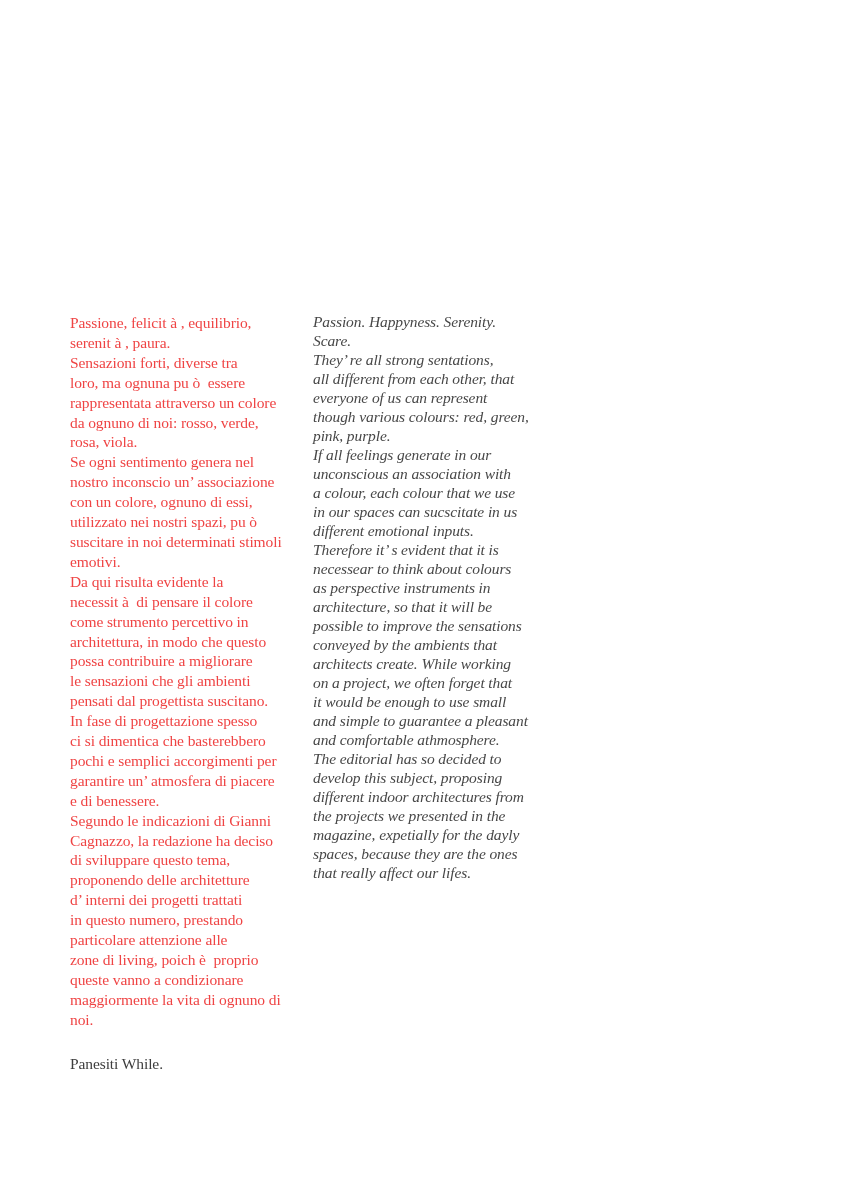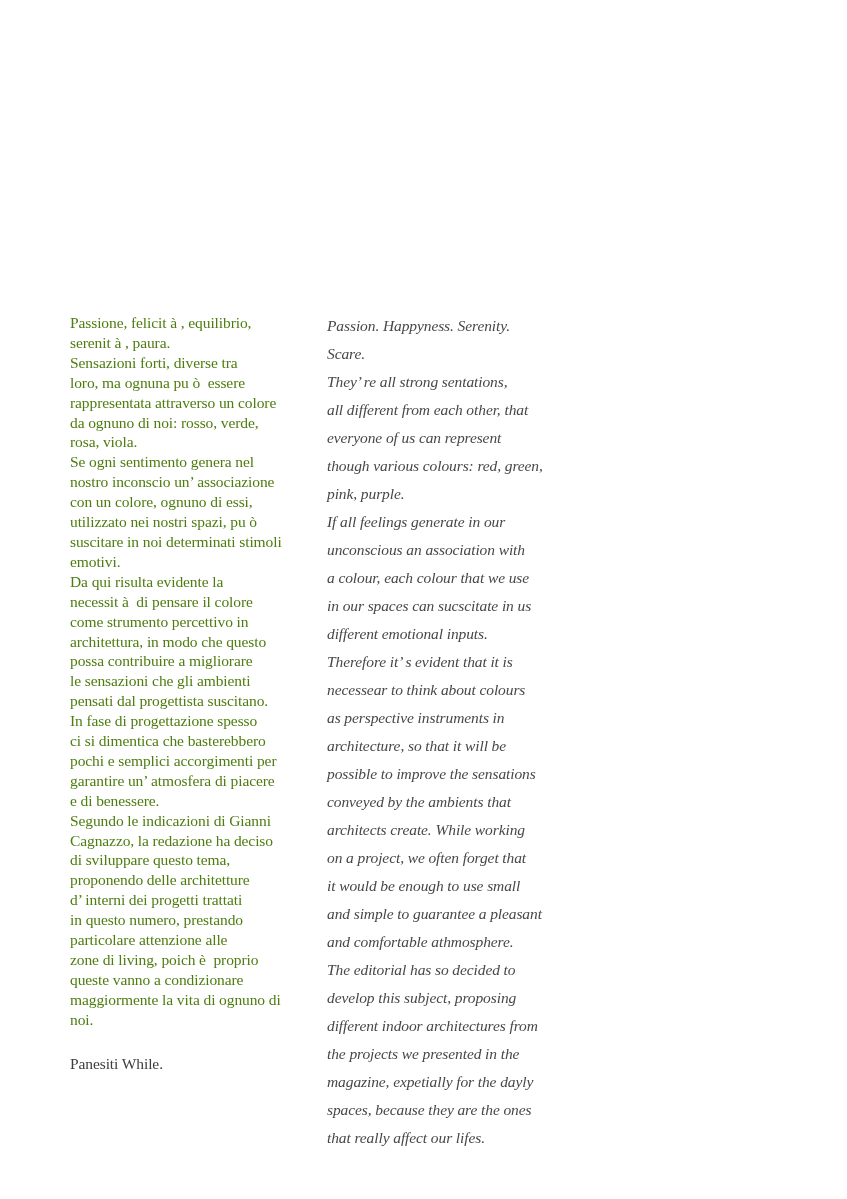--- a/index.html
+++ b/index.html
@@ -19,28 +19,28 @@
     position: absolute;
     white-space: pre-wrap;
     letter-spacing: -0.1px;
   }
   .column-italian {
     left: 70px;
     top: 313px;
     width: 262px;
     font-size: 15.5px;
     line-height: 19.9px;
-    color: #4d7c0f;
+    color: #ef4444;
   }
   .column-english {
-    left: 327px;
+    left: 313px;
     top: 312px;
     width: 280px;
     font-size: 15.5px;
-    line-height: 28px;
+    line-height: 19px;
     font-style: italic;
     color: #474747;
   }
   .author-signature {
     position: absolute;
     left: 70px;
     top: 1054px;
     font-size: 15.5px;
     line-height: 19.9px;
     color: #3d3d3d;

